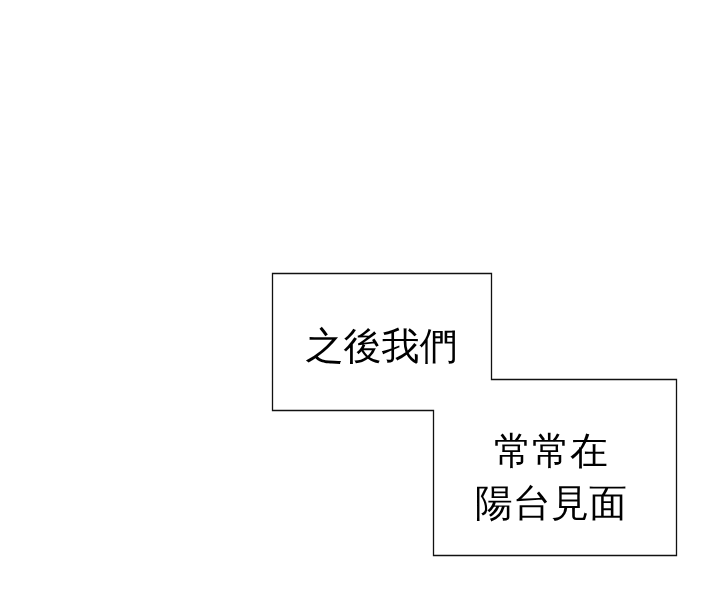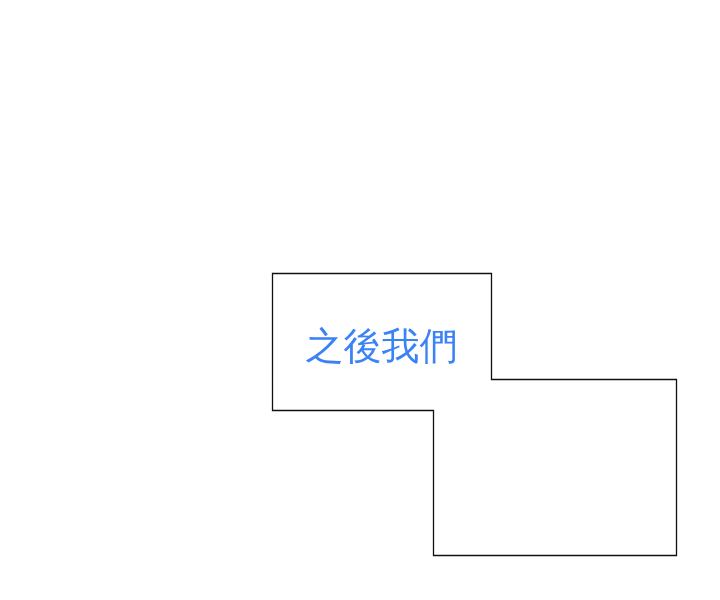--- a/index.html
+++ b/index.html
@@ -1,24 +1,28 @@
 <!DOCTYPE html>
 <html><head>
 <meta charset="utf-8">
 <style>
   html, body { margin: 0; padding: 0; background: #ffffff; }
   .canvas { position: relative; width: 720px; height: 600px; background: #ffffff; overflow: hidden; }
   svg.outline { position: absolute; left: 0; top: 0; }
-  .caption { position: absolute; color: #3b82f6; font-family: "DejaVu Sans", sans-serif; font-size: 38px; line-height: 52px; text-align: center; white-space: nowrap; }
+  .caption { position: absolute; color: #000000; font-family: "DejaVu Sans", sans-serif; font-size: 38px; line-height: 52px; text-align: center; white-space: nowrap; }
   .cap1 { left: 272px; top: 320px; width: 219px; }
   .cap2 { left: 466px; top: 425px; width: 170px; }
 </style>
 </head>
 <body>
 
 <div class="canvas">
   <svg class="outline" width="720" height="600">
     <polygon points="272.5,273.5 491.5,273.5 491.5,379.5 676.5,379.5 676.5,555.5 433.5,555.5 433.5,410.5 272.5,410.5" fill="#ffffff" stroke="#111111" stroke-width="1.3"></polygon>
   </svg>
   <div class="caption cap1">
     <div>之後我們</div>
   </div>
+  <div class="caption cap2">
+    <div>常常在</div>
+    <div>陽台見面</div>
+  </div>
 </div>
 
 </body></html>

